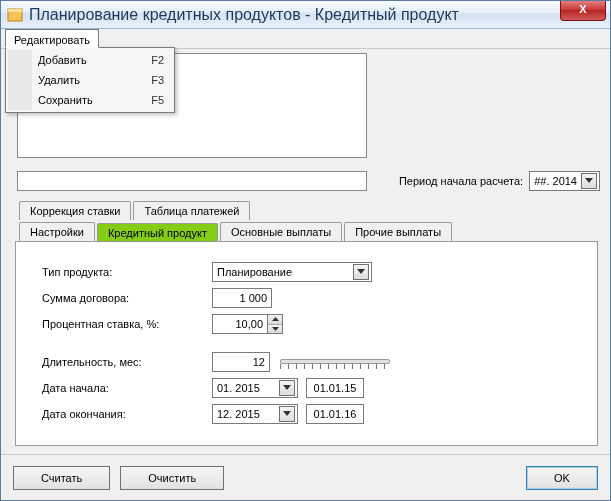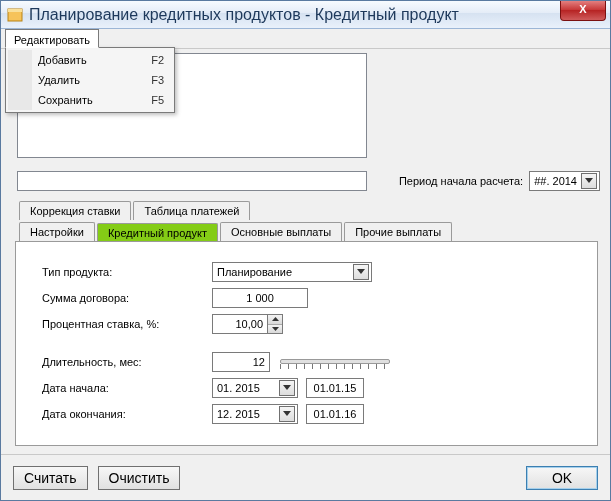--- a/index.html
+++ b/index.html
@@ -252,27 +252,27 @@
     height: 46px;
     border-top: 1px solid #c9c9c9;
     background: #f0f0f0;
     display: flex;
     align-items: center;
     padding: 0 12px;
   }
   .btn {
     height: 24px;
     min-width: 72px;
-    padding: 0 10px;
+    padding: 0 27px;
     border: 1px solid #707070;
     background: linear-gradient(#f7f7f7,#e1e1e1);
     cursor: pointer;
     margin-right: 10px;
     font-family: inherit;
-    font-size: 14px;
+    font-size: 11px;
   }
   .btn.default {
     border: 1px solid #3c7fb1;
     box-shadow: 0 0 0 1px #a5d0ec inset;
   }
   .spacer { flex: 1; }
 </style>
 </head>
 <body>
 
@@ -352,21 +352,21 @@
           <span class="combo-btn">
             <svg viewBox="0 0 8 6">
                 <path d="M0 0 L8 0 L4 5 Z" fill="#333"></path>
               </svg>
           </span>
         </div>
       </div>
 
       <div class="form-row">
         <span class="lbl">Сумма договора:</span>
-        <input class="text-input" style="width: 96px; text-align: center;" value="1 000">
+        <input class="text-input" style="width: 60px;" value="1 000">
       </div>
 
       <div class="form-row">
         <span class="lbl">Процентная ставка, %:</span>
         <span class="spin">
           <input value="10,00" style="">
           <span class="spinbtns">
             <div>
                 <svg viewBox="0 0 7 4">
                   <path d="M0 4 L7 4 L3.5 0 Z" fill="#333"></path>

